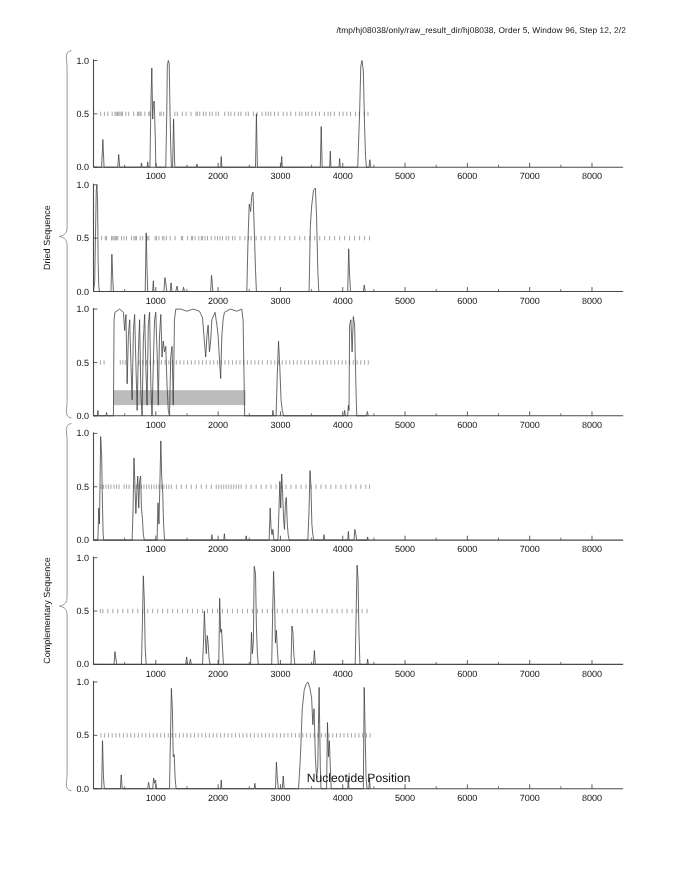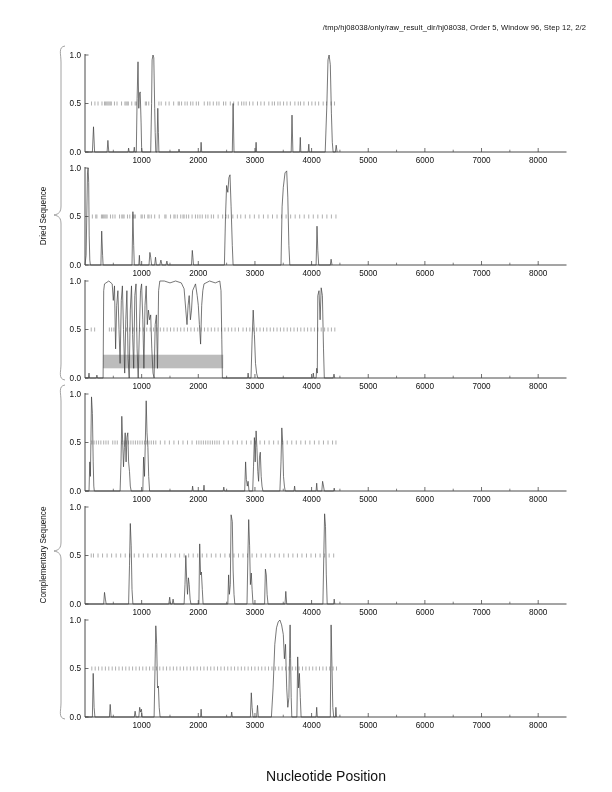--- a/index.html
+++ b/index.html
@@ -2,32 +2,32 @@
 <html><head>
 <meta charset="utf-8">
 <style>
   html,body{margin:0;padding:0;background:#888;}
   .page{
     position:relative;width:612px;height:792px;background:#ffffff;
     font-family:"Liberation Sans", sans-serif;color:#1a1a1a;overflow:hidden;
     margin:0 auto;
   }
   .plot-title{
-    position:absolute;top:23px;right:26px;font-size:7.6px;color:#111;
+    position:absolute;top:23px;right:43px;font-size:7.6px;color:#111;
     letter-spacing:0.1px;white-space:nowrap;
   }
   .group-label{
     position:absolute;font-size:8.2px;color:#111;white-space:nowrap;
     transform:translate(-50%,-50%) rotate(-90deg);
   }
   .group-label.dried{left:43px;top:216px;}
   .group-label.comp{left:43px;top:555px;}
   .x-axis-label{
-    position:absolute;left:326px;top:768px;transform:translateX(-50%);
-    font-size:14px;color:#111;white-space:nowrap;
+    position:absolute;left:326px;top:702px;transform:translateX(-50%);
+    font-size:11px;color:#111;white-space:nowrap;
   }
   svg{position:absolute;left:0;top:0;}
   text{font-family:"Liberation Sans", sans-serif;}
 </style>
 </head>
 <body>
 
 <div class="page">
   <div class="plot-title">/tmp/hj08038/only/raw_result_dir/hj08038, Order 5, Window 96, Step 12, 2/2</div>
 

